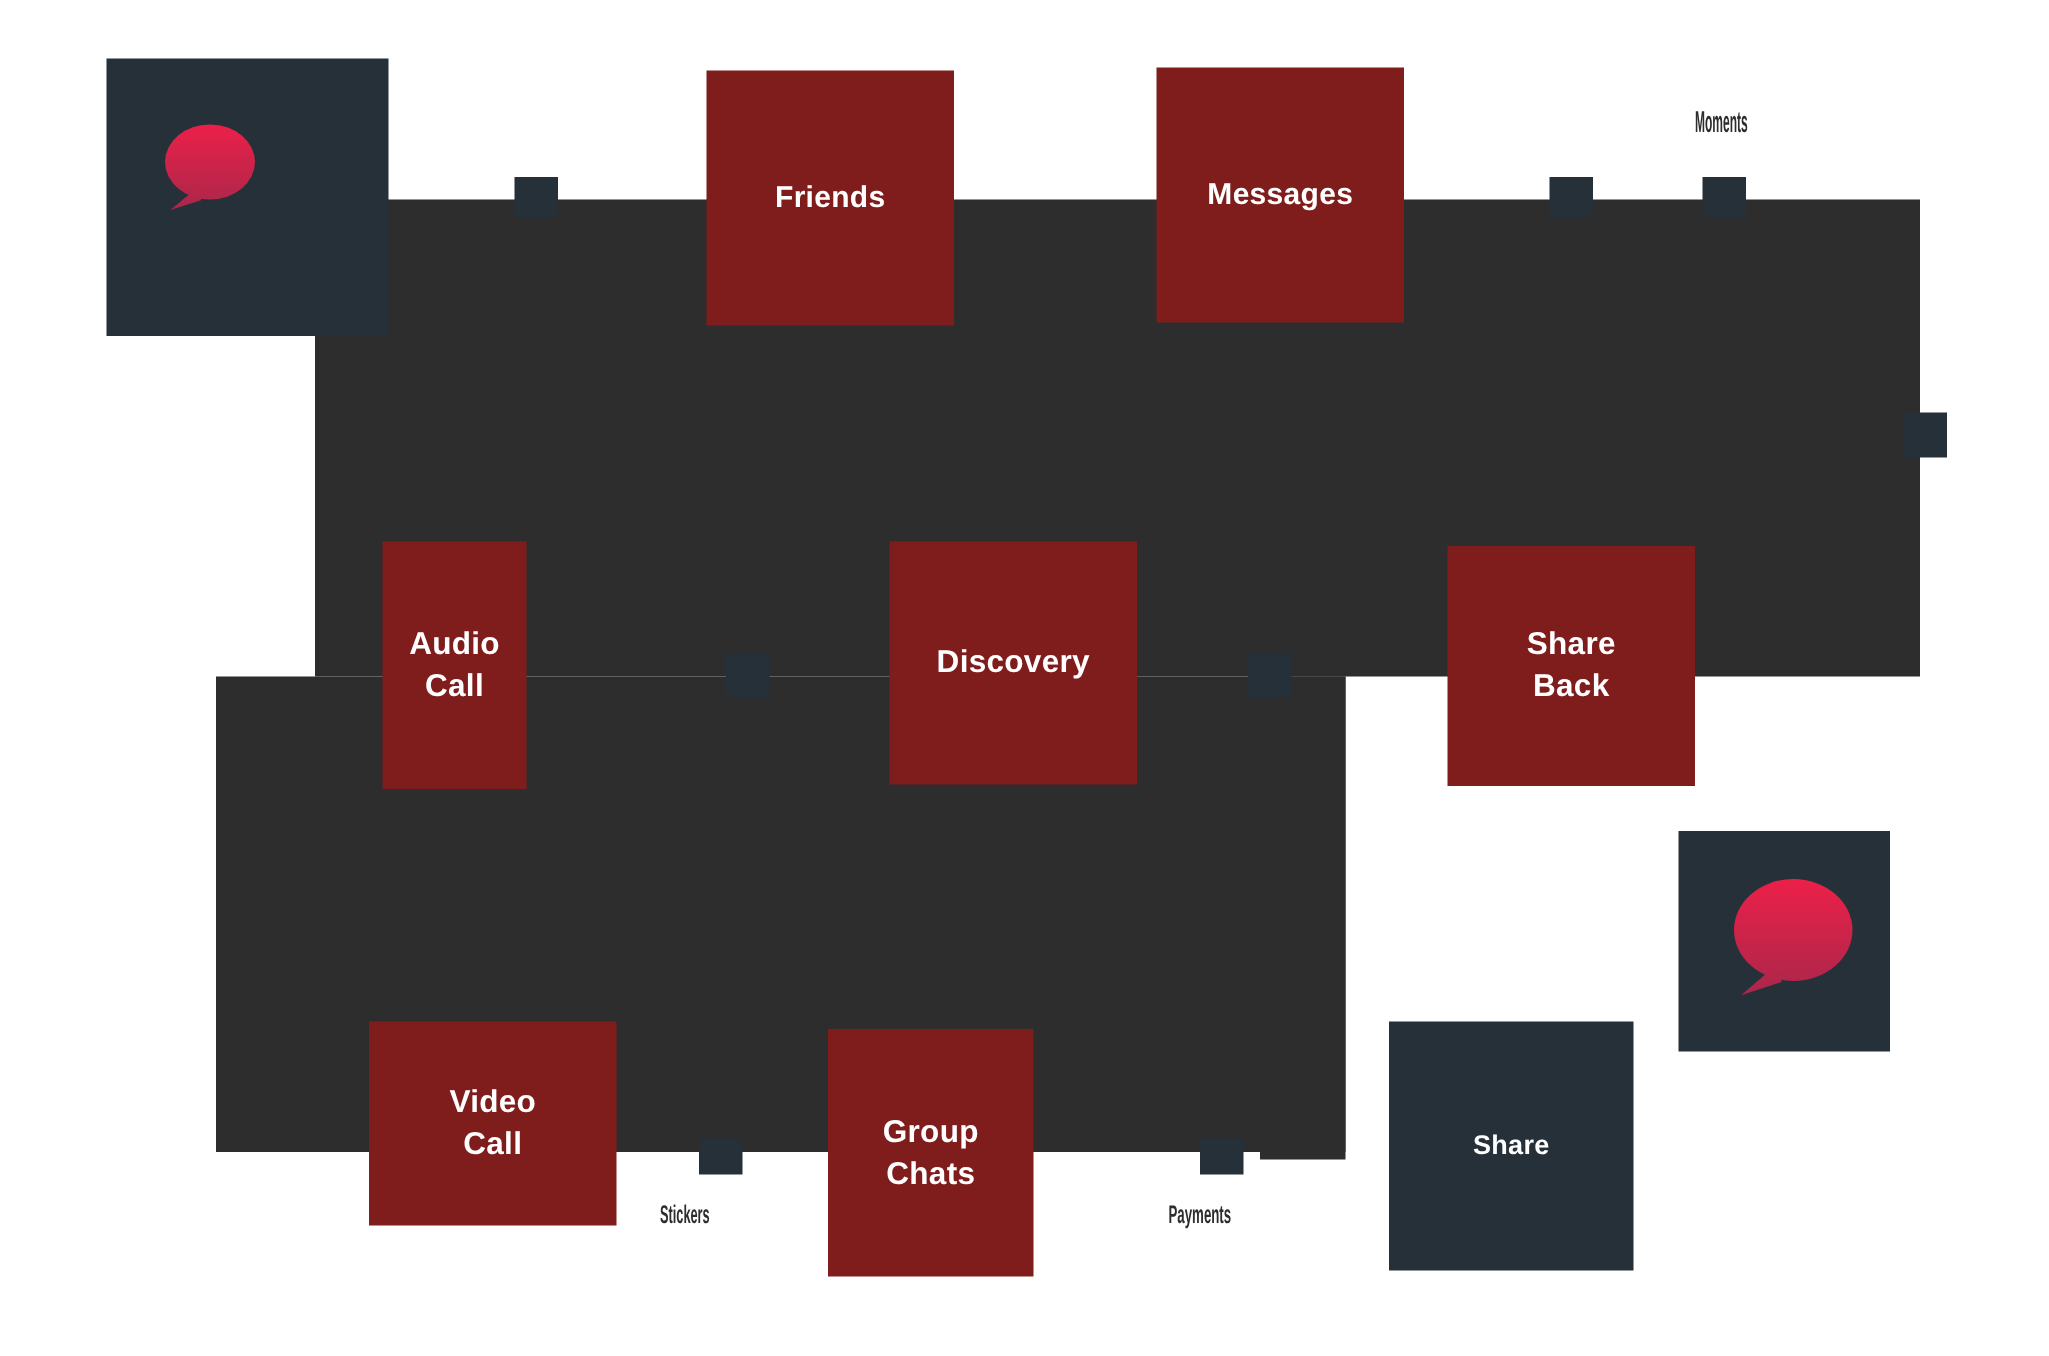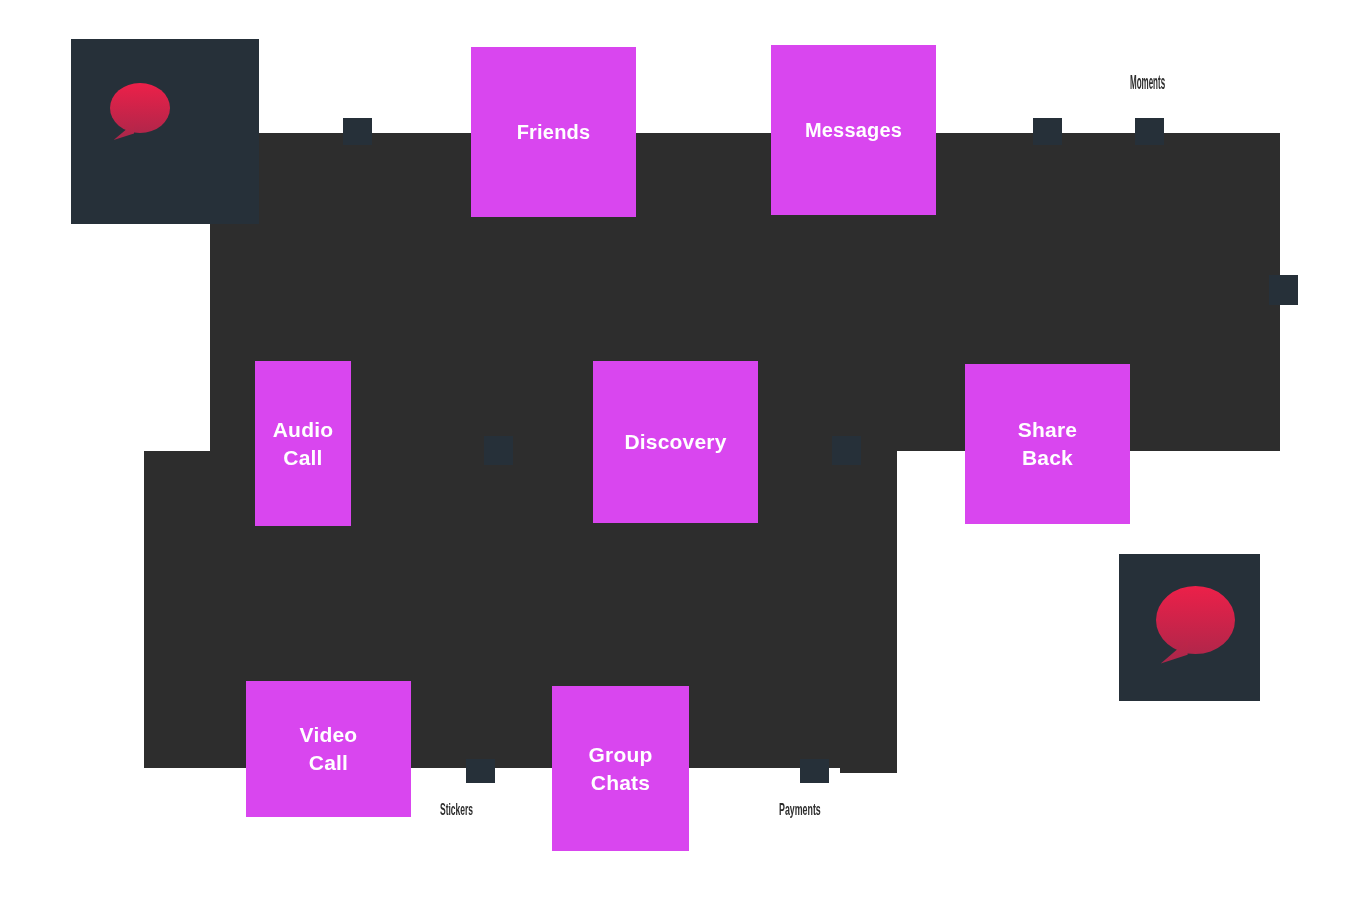--- a/index.html
+++ b/index.html
@@ -64,21 +64,21 @@
     align-items: center;
     justify-content: center;
     text-align: center;
     color: #ffffff;
     font-weight: bold;
     letter-spacing: 0.2px;
     line-height: 1.32;
     box-sizing: border-box;
     padding: 6px;
   }
-  .card-red  { background: #d946ef; }
+  .card-red  { background: #7f1d1d; }
   .card-dark { background: #263039; }
 
   
   .squish-label {
     position: absolute;
     color: #2d2d2d;
     font-weight: bold;
     white-space: nowrap;
     line-height: 1;
   }
@@ -130,20 +130,23 @@
   </div>
 
   <div class="card card-red" style="left:246px; top:681px; width:165px; height:136px; font-size:21px;">
     <span style="max-width:82px; display:block;">Video Call</span>
   </div>
 
   <div class="card card-red" style="left:552px; top:686px; width:137px; height:165px; font-size:21px;">
     <span style="max-width:90px; display:block;">Group Chats</span>
   </div>
 
+  <div class="card card-dark" style="left:926px; top:681px; width:163px; height:166px; font-size:18px;">
+    <span>Share</span>
+  </div>
 
   <div class="squish-label" style="left:1130px; top:72px; font-size:20px; transform:scaleX(0.40); transform-origin:left top;">Moments</div>
 
   <div class="squish-label" style="left:440px; top:801px; font-size:17px; transform:scaleX(0.50); transform-origin:left top;">Stickers</div>
 
   <div class="squish-label" style="left:779px; top:801px; font-size:17px; transform:scaleX(0.52); transform-origin:left top;">Payments</div>
 
 </div>
 
 </body></html>

